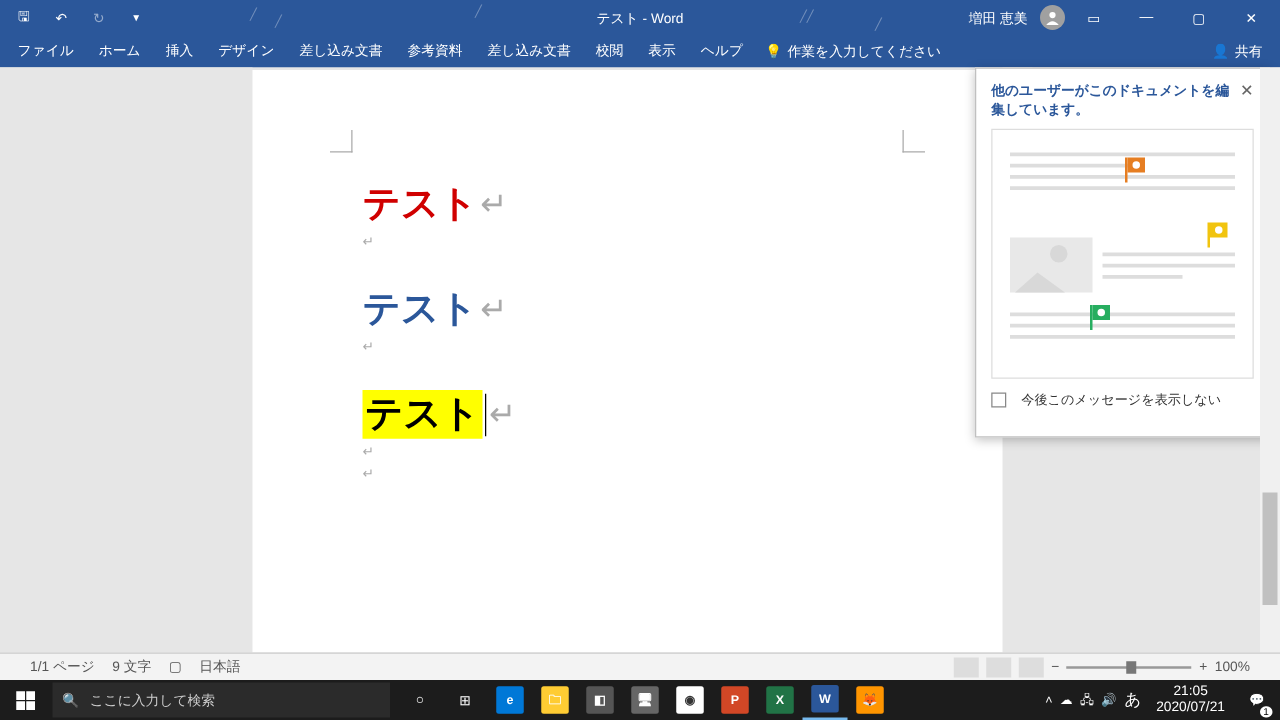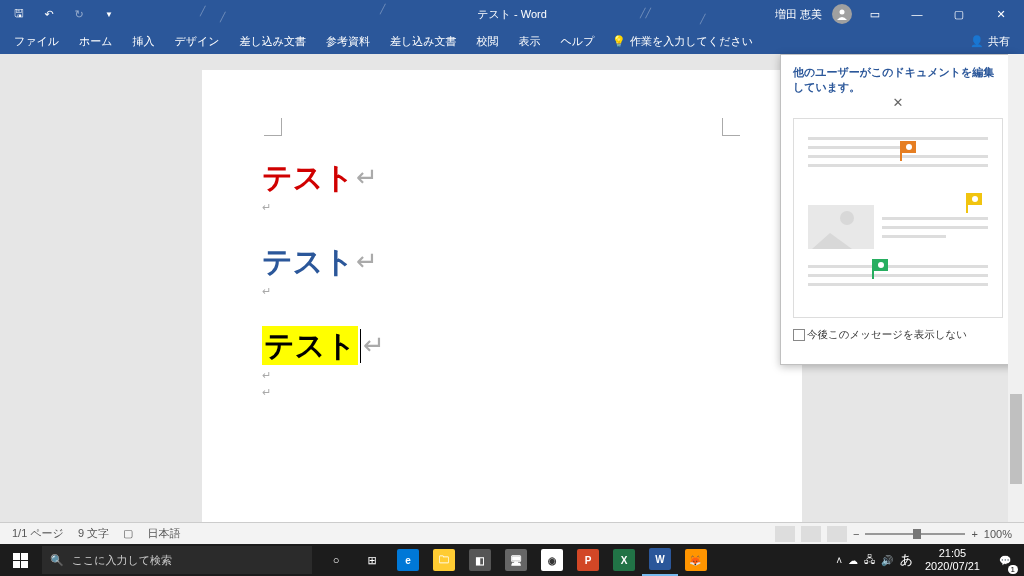--- a/index.html
+++ b/index.html
@@ -17,56 +17,56 @@
 
 .ribbon-tabs { background: #2b579a; height: 26px; display: flex; align-items: center; color: #fff; font-size: 11px; padding: 0 4px; }
 .ribbon-tab { padding: 0 10px; height: 26px; line-height: 26px; }
 .tellme { display: flex; align-items: center; gap: 4px; margin-left: 8px; }
 .share-btn { margin-left: auto; padding: 0 10px; display: flex; align-items: center; gap: 4px; }
 
 
 .workspace { height: 468px; background: #e6e6e6; display: flex; }
 .ruler-margin { width: 202px; background: #e6e6e6; }
 .ruler-right { width: 24px; background: #e6e6e6; }
-.page { width: 600px; background: #fff; margin-top: 16px; position: relative; padding: 60px 80px 20px 60px; }
+.page { width: 600px; background: #fff; margin-top: 2px; position: relative; padding: 60px 80px 20px 88px; }
 .crop-tl, .crop-tr { position: absolute; width: 18px; height: 18px; border-color: #aaa; }
 .crop-tl { top: 48px; left: 62px; border-left: 1px solid #aaa; border-top: 1px solid #aaa; transform: rotate(180deg); }
 .crop-tr { top: 48px; right: 62px; border-right: 1px solid #aaa; border-top: 1px solid #aaa; transform: rotate(180deg); }
 .doc-line { font-size: 30px; font-weight: bold; line-height: 1.3; margin: 28px 0 4px 0; display: flex; align-items: center; }
 .doc-small { font-size: 11px; color: #aaa; margin: 4px 0; }
 .para-mark { color: #aaa; font-size: 26px; font-weight: normal; margin-left: 2px; }
 .hl-yellow { background: #ffff00; padding: 0 2px; }
 .txt-red { color: #d00000; }
 .txt-blue { color: #2b579a; }
 .cursor-line { display: inline-block; width: 1px; height: 34px; background: #000; vertical-align: middle; margin-left: 2px; }
 
 
 .sidepanel-area { position: absolute; right: 4px; top: 54px; width: 240px; height: 330px; }
 .popup { background: #fff; border: 1px solid #c0c0c0; box-shadow: 0 2px 8px rgba(0,0,0,0.25); width: 236px; padding: 10px 12px 12px 12px; font-size: 11px; color: #333; }
-.popup-header { display: flex; justify-content: space-between; align-items: center; margin-bottom: 8px; flex-direction: column; }
+.popup-header { display: flex; justify-content: space-between; align-items: flex-start; margin-bottom: 8px; }
 .popup-title { color: #2b579a; font-weight: bold; font-size: 11px; }
 .popup-close { color: #666; font-size: 13px; }
 .popup-body { font-size: 10.5px; margin-bottom: 10px; }
 .illust { border: 1px solid #ddd; height: 200px; padding: 12px 14px; position: relative; margin-bottom: 10px; background: #fff; }
 .doc-line-sim { height: 3px; background: #ddd; margin: 6px 0; }
 .doc-line-sim.short { width: 60%; }
 .flag { position: absolute; width: 16px; height: 20px; }
 .flag-pole { position: absolute; left: 0; top: 0; width: 2px; height: 20px; }
 .flag-box { position: absolute; left: 2px; top: 0; width: 14px; height: 12px; display: flex; align-items: center; justify-content: center; }
 .flag-person { width: 6px; height: 6px; border-radius: 50%; background: #fff; }
 .img-placeholder { position: absolute; left: 14px; top: 86px; width: 66px; height: 44px; background: #e8e8e8; }
 .img-sun { position: absolute; left: 46px; top: 92px; width: 14px; height: 14px; border-radius: 50%; background: #d8d8d8; }
 .img-mtn { position: absolute; left: 18px; top: 114px; width: 0; height: 0; border-left: 18px solid transparent; border-right: 22px solid transparent; border-bottom: 16px solid #d8d8d8; }
-.checkbox-row { display: flex; align-items: center; gap: 2px; font-size: 10.5px; margin-bottom: 10px; }
+.checkbox-row { display: flex; align-items: center; gap: 12px; font-size: 10.5px; margin-bottom: 10px; }
 .checkbox-box { width: 12px; height: 12px; border: 1px solid #888; background: #fff; }
 .popup-buttons { display: flex; gap: 8px; justify-content: flex-end; }
 .popup-btn { border: 1px solid #aaa; background: #fff; padding: 3px 0; width: 72px; text-align: center; font-size: 11px; }
 
 
-.statusbar { position: absolute; bottom: 32px; left: 0; right: 0; height: 22px; background: #f3f3f3; border-top: 1px solid #ccc; display: flex; align-items: center; font-size: 11px; color: #555; padding: 0 12px; }
+.statusbar { position: absolute; bottom: 32px; left: 0; right: 0; height: 22px; background: #f3f3f3; border-top: 1px solid #ccc; display: flex; align-items: center; font-size: 11px; color: #555; padding: 0 24px; }
 .statusbar .sb-item { margin-right: 14px; }
 .sb-right { margin-left: auto; display: flex; align-items: center; gap: 6px; }
 .view-btn { width: 20px; height: 16px; background: #ddd; }
 .zoom-slider { width: 100px; height: 2px; background: #999; position: relative; }
 .zoom-thumb { position: absolute; left: 48px; top: -4px; width: 8px; height: 10px; background: #777; }
 
 
 .taskbar { position: absolute; bottom: 0; left: 0; right: 0; height: 32px; background: #1c1c1c; display: flex; align-items: center; color: #fff; font-size: 11px; }
 .start-btn { width: 40px; height: 32px; display: flex; align-items: center; justify-content: center; }
 .win-logo { width: 15px; height: 15px; display: grid; grid-template: 1fr 1fr / 1fr 1fr; gap: 1px; }

